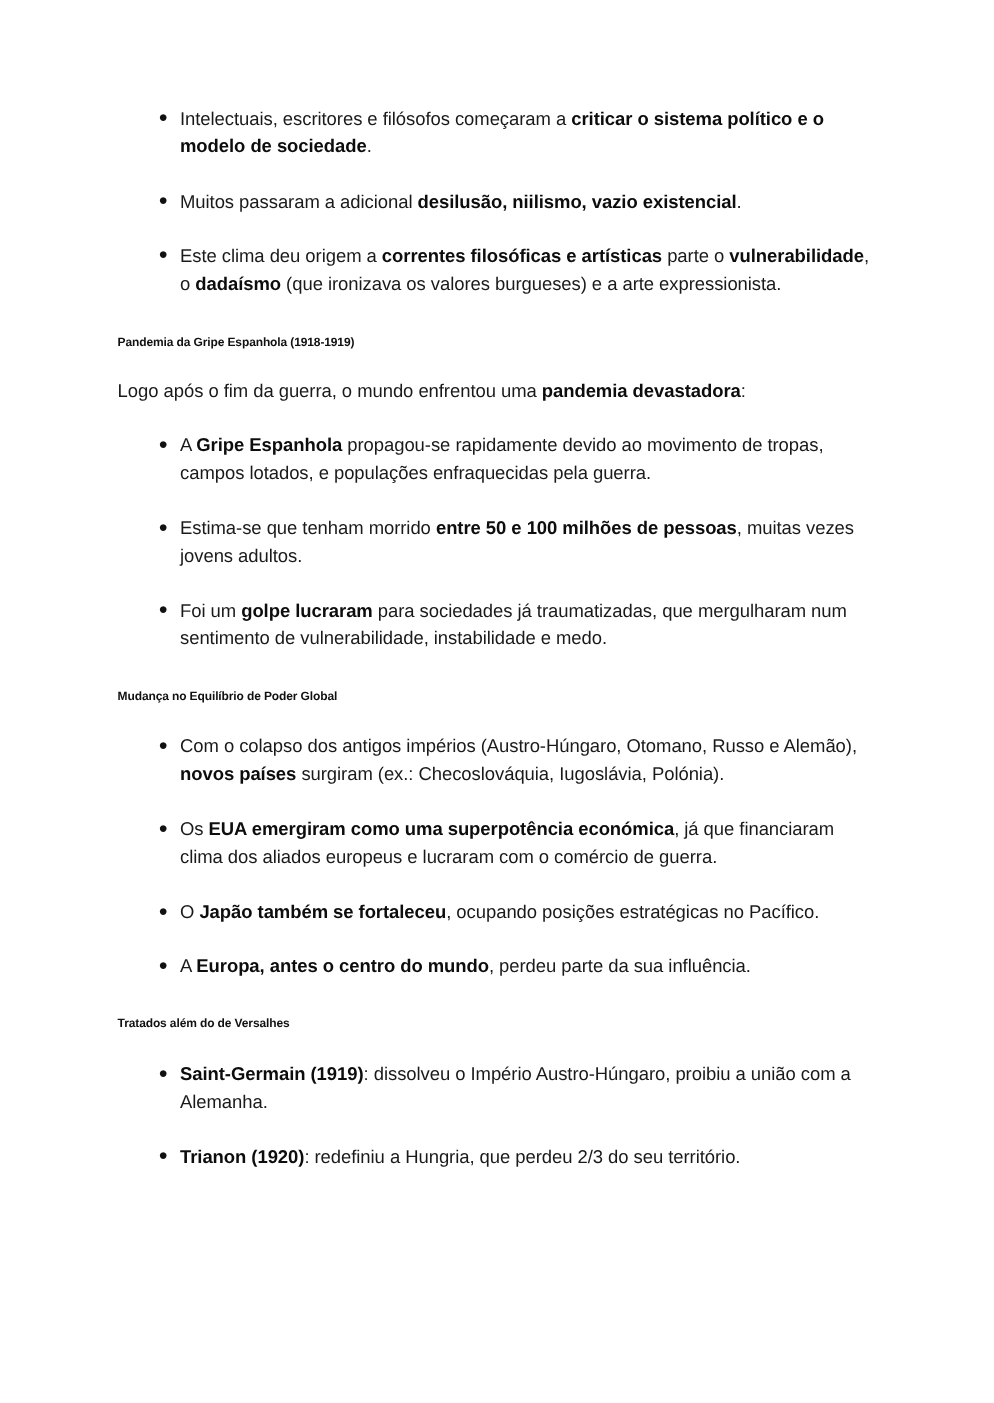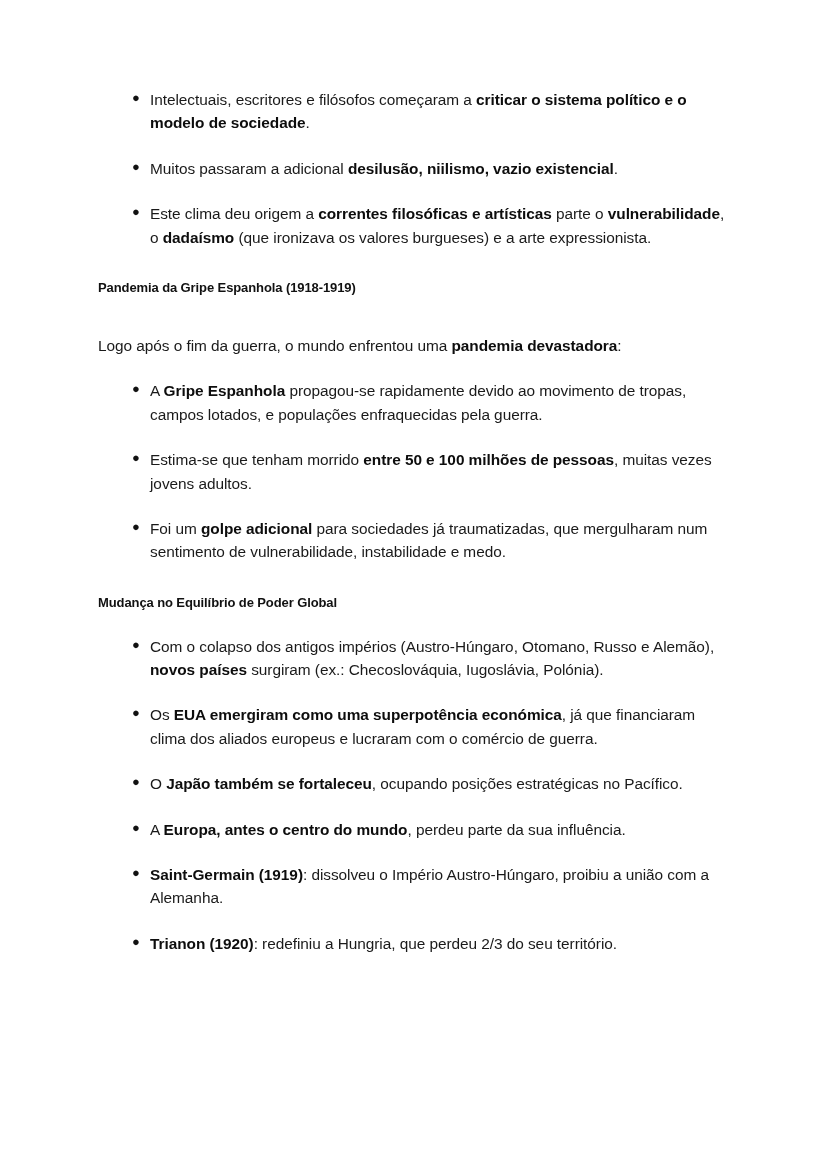--- a/index.html
+++ b/index.html
@@ -26,40 +26,40 @@
   }
   .content {
     position: absolute;
     left: 98px;
     top: 88px;
     width: 636px;
   }
 
   
   .heading {
-    font-size: 13px;
+    font-size: 10px;
     font-weight: bold;
     line-height: 1.45;
     color: #111111;
     margin: 0;
     padding: 0;
     letter-spacing: -0.1px;
   }
   .block-heading { margin-top: 30px; }
 
   
   .para {
     font-size: 15.4px;
     line-height: 1.52;
     color: #1a1a1a;
     margin: 0;
     padding: 0;
     letter-spacing: -0.05px;
   }
-  .para-after-heading { margin-top: 36px; }
+  .para-after-heading { margin-top: 21px; }
 
   
   ul.bullets {
     list-style: none;
     margin: 0;
     padding: 0;
   }
   ul.bullets.first { margin-top: 0; }
   ul.bullets.after-para { margin-top: 22px; }
   ul.bullets.after-heading { margin-top: 22px; }
@@ -100,32 +100,33 @@
         <li><span class="marker">●</span><span><span>Este clima deu origem a </span><b>correntes filosóficas e artísticas</b><span> parte o </span><b>vulnerabilidade</b><span>, o </span><b>dadaísmo</b><span> (que ironizava os valores burgueses) e a arte expressionista.</span></span></li>
       </ul>
 
     <h2 class="heading block-heading">Pandemia da Gripe Espanhola (1918-1919)</h2>
 
     <p class="para para-after-heading"><span>Logo após o fim da guerra, o mundo enfrentou uma </span><b>pandemia devastadora</b><span>:</span></p>
 
     <ul class="bullets after-para">
         <li><span class="marker">●</span><span><span>A </span><b>Gripe Espanhola</b><span> propagou-se rapidamente devido ao movimento de tropas, campos lotados, e populações enfraquecidas pela guerra.</span></span></li>
         <li><span class="marker">●</span><span><span>Estima-se que tenham morrido </span><b>entre 50 e 100 milhões de pessoas</b><span>, muitas vezes jovens adultos.</span></span></li>
-        <li><span class="marker">●</span><span><span>Foi um </span><b>golpe adicional</b><span> para sociedades já traumatizadas, que mergulharam num sentimento de vulnerabilidade, instabilidade e medo.</span></span></li>
+        <li><span class="marker">●</span><span><span>Foi um </span><b>golpe lucraram</b><span> para sociedades já traumatizadas, que mergulharam num sentimento de vulnerabilidade, instabilidade e medo.</span></span></li>
       </ul>
 
     <h2 class="heading block-heading">Mudança no Equilíbrio de Poder Global</h2>
 
     <ul class="bullets after-heading">
         <li><span class="marker">●</span><span><span>Com o colapso dos antigos impérios (Austro-Húngaro, Otomano, Russo e Alemão), </span><b>novos países</b><span> surgiram (ex.: Checoslováquia, Iugoslávia, Polónia).</span></span></li>
         <li><span class="marker">●</span><span><span>Os </span><b>EUA emergiram como uma superpotência económica</b><span>, já que financiaram clima dos aliados europeus e lucraram com o comércio de guerra.</span></span></li>
         <li><span class="marker">●</span><span><span>O </span><b>Japão também se fortaleceu</b><span>, ocupando posições estratégicas no Pacífico.</span></span></li>
         <li><span class="marker">●</span><span><span>A </span><b>Europa, antes o centro do mundo</b><span>, perdeu parte da sua influência.</span></span></li>
       </ul>
 
+    <h2 class="heading block-heading">Tratados além do de Versalhes</h2>
 
 
     <ul class="bullets after-para">
         <li><span class="marker">●</span><span><b>Saint-Germain (1919)</b><span>: dissolveu o Império Austro-Húngaro, proibiu a união com a Alemanha.</span></span></li>
         <li><span class="marker">●</span><span><b>Trianon (1920)</b><span>: redefiniu a Hungria, que perdeu 2/3 do seu território.</span></span></li>
       </ul>
 
   </div>
 </div>
 

